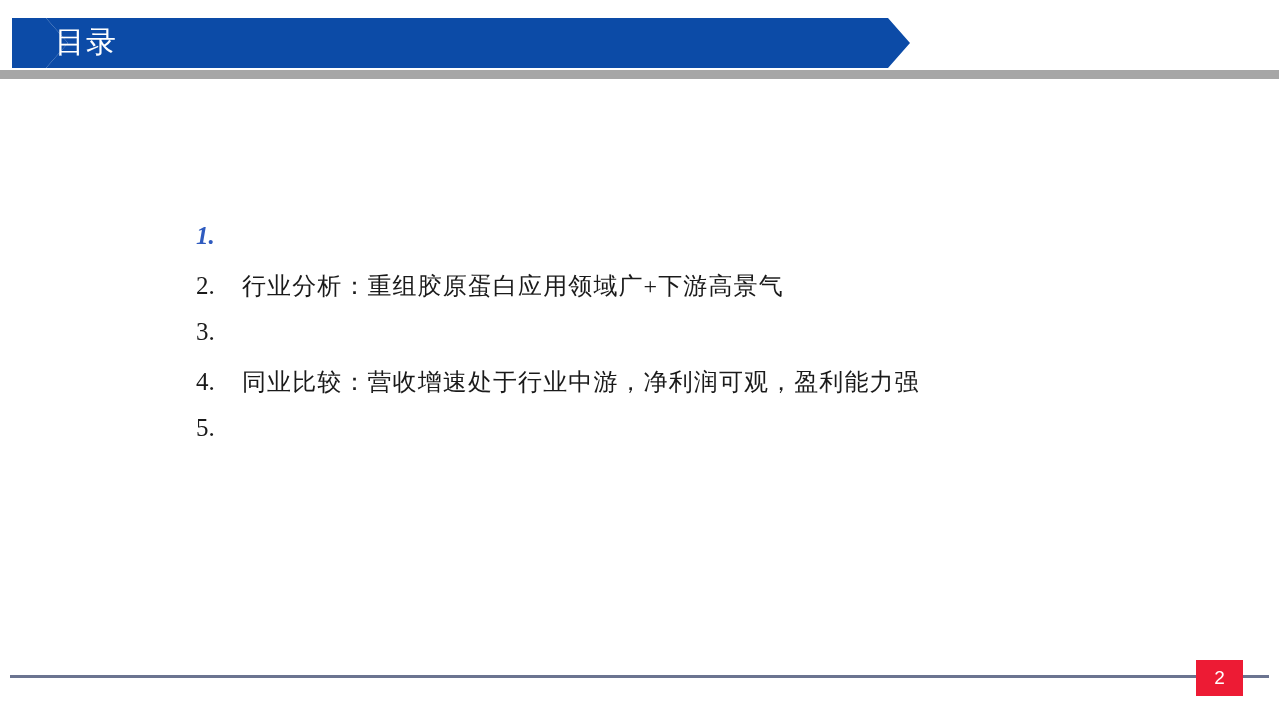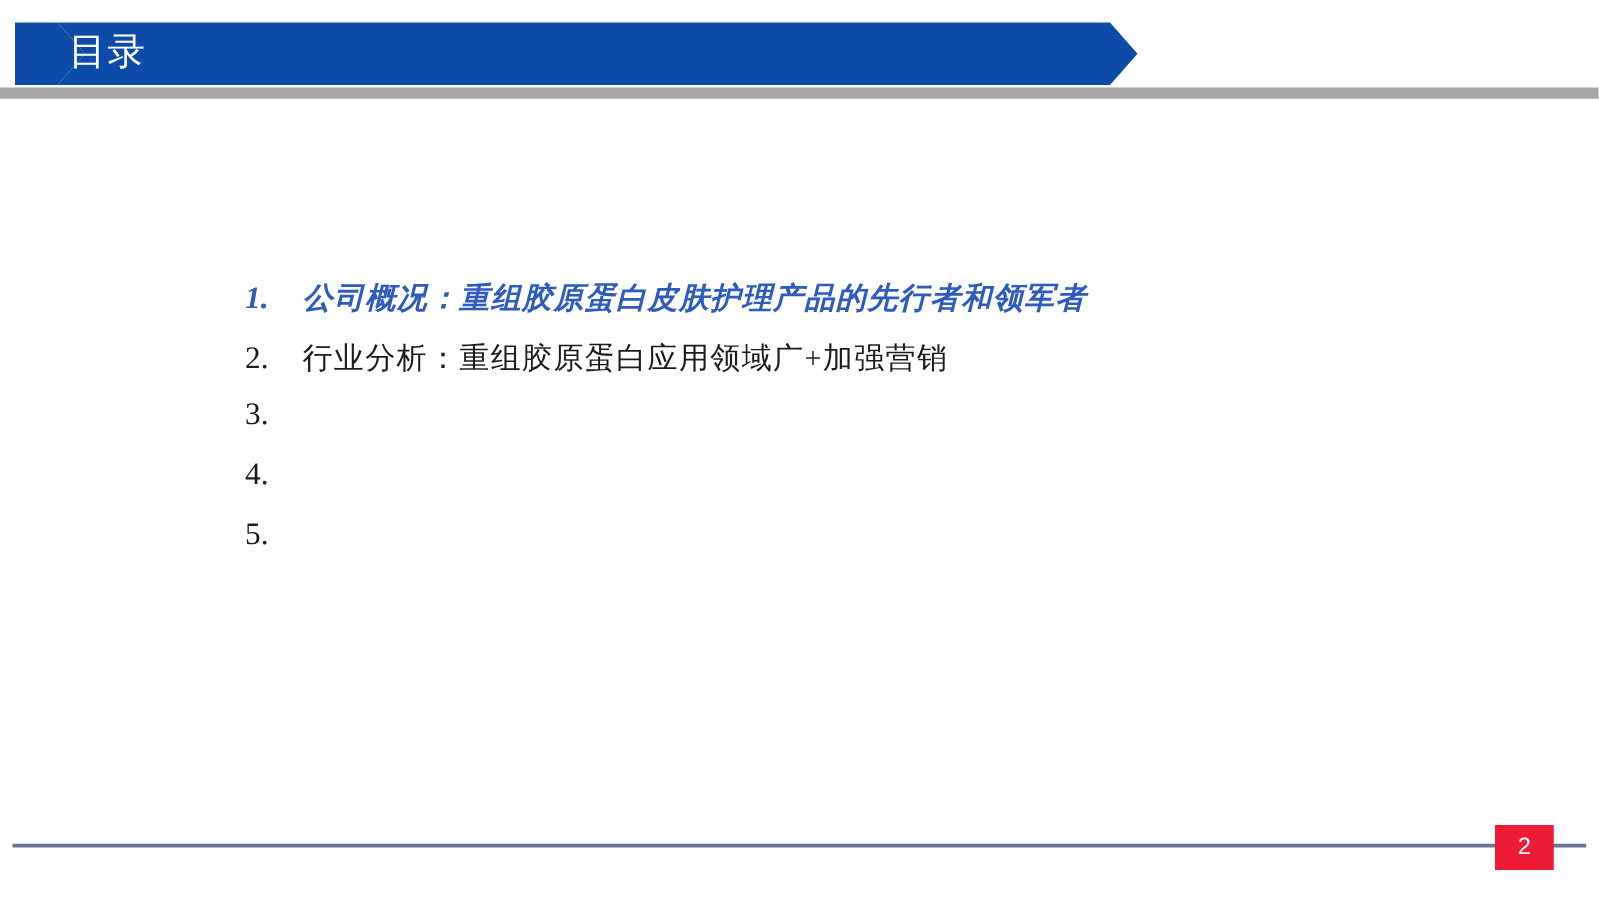--- a/index.html
+++ b/index.html
@@ -127,34 +127,34 @@
 
   <div class="banner-title">目录</div>
 
   <div class="header-underbar"></div>
 </div>
 
 <div class="agenda">
 
   <div class="agenda-item is-active">
     <span class="agenda-num">1.</span>
-    <span class="agenda-text">公司概况：重组胶原蛋白皮肤护理产品的先行者和领军者</span>
   </div>
 
   <div class="agenda-item">
     <span class="agenda-num">2.</span>
-    <span class="agenda-text">行业分析：重组胶原蛋白应用领域广+加强营销</span>
+    <span class="agenda-text">行业分析：重组胶原蛋白应用领域广+下游高景气</span>
   </div>
 
   <div class="agenda-item">
     <span class="agenda-num">3.</span>
   </div>
 
   <div class="agenda-item">
     <span class="agenda-num">4.</span>
+    <span class="agenda-text">同业比较：营收增速处于行业中游，净利润可观，盈利能力强</span>
   </div>
 
   <div class="agenda-item">
     <span class="agenda-num">5.</span>
   </div>
 
 </div>
 
 <div class="footer-rule"></div>
 <div class="page-badge">2</div>

